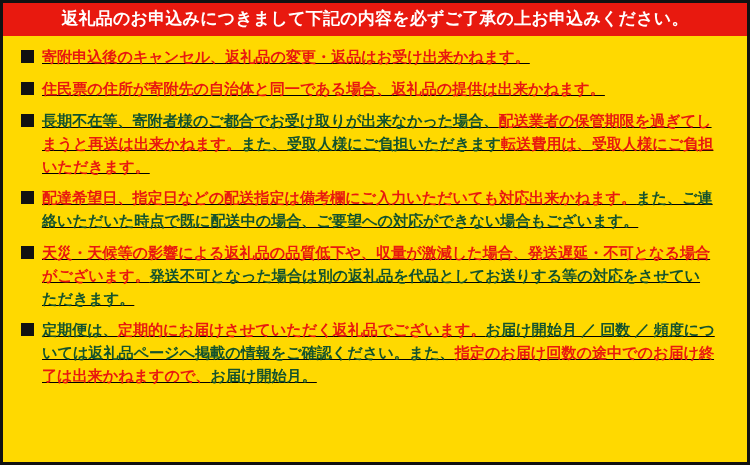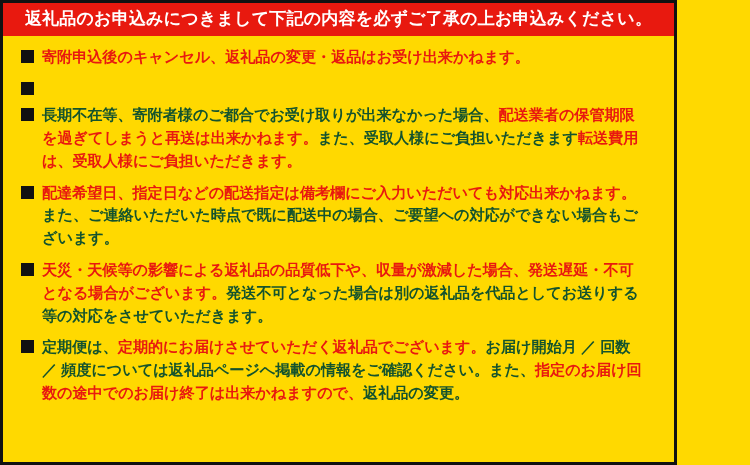--- a/index.html
+++ b/index.html
@@ -7,21 +7,21 @@
     padding: 0;
   }
   body {
     width: 750px;
     height: 465px;
     font-family: "Liberation Sans", sans-serif;
     background: #ffd900;
     overflow: hidden;
   }
   .notice {
-    width: 677px;
+    width: 750px;
     height: 465px;
     box-sizing: border-box;
     border: 3px solid #111111;
     background: #ffd900;
     display: flex;
     flex-direction: column;
   }
   .notice-header {
     background: #e8190f;
     color: #ffffff;
@@ -30,20 +30,21 @@
     text-align: center;
     padding: 6px 4px 7px 4px;
     letter-spacing: 0.2px;
     line-height: 1.2;
     flex: 0 0 auto;
   }
   .notice-body {
     flex: 1 1 auto;
     padding: 10px 32px 6px 18px;
     box-sizing: border-box;
+    text-decoration: underline;
   }
   .item {
     display: flex;
     align-items: flex-start;
     margin-bottom: 9px;
   }
   .bullet {
     width: 13px;
     height: 13px;
     background: #111111;
@@ -72,20 +73,23 @@
 
     <div class="item">
       <span class="bullet"></span>
       <div class="item-text">
         <span class="r">寄附申込後のキャンセル、返礼品の変更・返品はお受け出来かねます。</span>
       </div>
     </div>
 
     <div class="item">
       <span class="bullet"></span>
+      <div class="item-text">
+        <span class="r">住民票の住所が寄附先の自治体と同一である場合、返礼品の提供は出来かねます。</span>
+      </div>
     </div>
 
     <div class="item">
       <span class="bullet"></span>
       <div class="item-text">
         <span class="k">長期不在等、寄附者様のご都合でお受け取りが出来なかった場合、</span><span class="r">配送業者の保管期限を過ぎてしまうと再送は出来かねます。</span><span class="k">また、受取人様にご負担いただきます</span><span class="r">転送費用は、受取人様にご負担いただきます。</span>
       </div>
     </div>
 
 
@@ -99,18 +103,18 @@
     <div class="item">
       <span class="bullet"></span>
       <div class="item-text">
         <span class="r">天災・天候等の影響による返礼品の品質低下や、収量が激減した場合、発送遅延・不可となる場合がございます。</span><span class="k">発送不可となった場合は別の返礼品を代品としてお送りする等の対応をさせていただきます。</span>
       </div>
     </div>
 
     <div class="item">
       <span class="bullet"></span>
       <div class="item-text">
-        <span class="k">定期便は、</span><span class="r">定期的にお届けさせていただく返礼品でございます。</span><span class="k">お届け開始月 ／ 回数 ／ 頻度については返礼品ページへ掲載の情報をご確認ください。また、</span><span class="r">指定のお届け回数の途中でのお届け終了は出来かねますので、</span><span class="k">返礼品の変更。</span>
+        <span class="k">定期便は、</span><span class="r">定期的にお届けさせていただく返礼品でございます。</span><span class="k">お届け開始月 ／ 回数 ／ 頻度については返礼品ページへ掲載の情報をご確認ください。また、</span><span class="r">指定のお届け回数の途中でのお届け終了は出来かねますので、</span><span class="k">お届け開始月。</span>
       </div>
     </div>
 
   </div>
 </div>
 
 </body></html>

